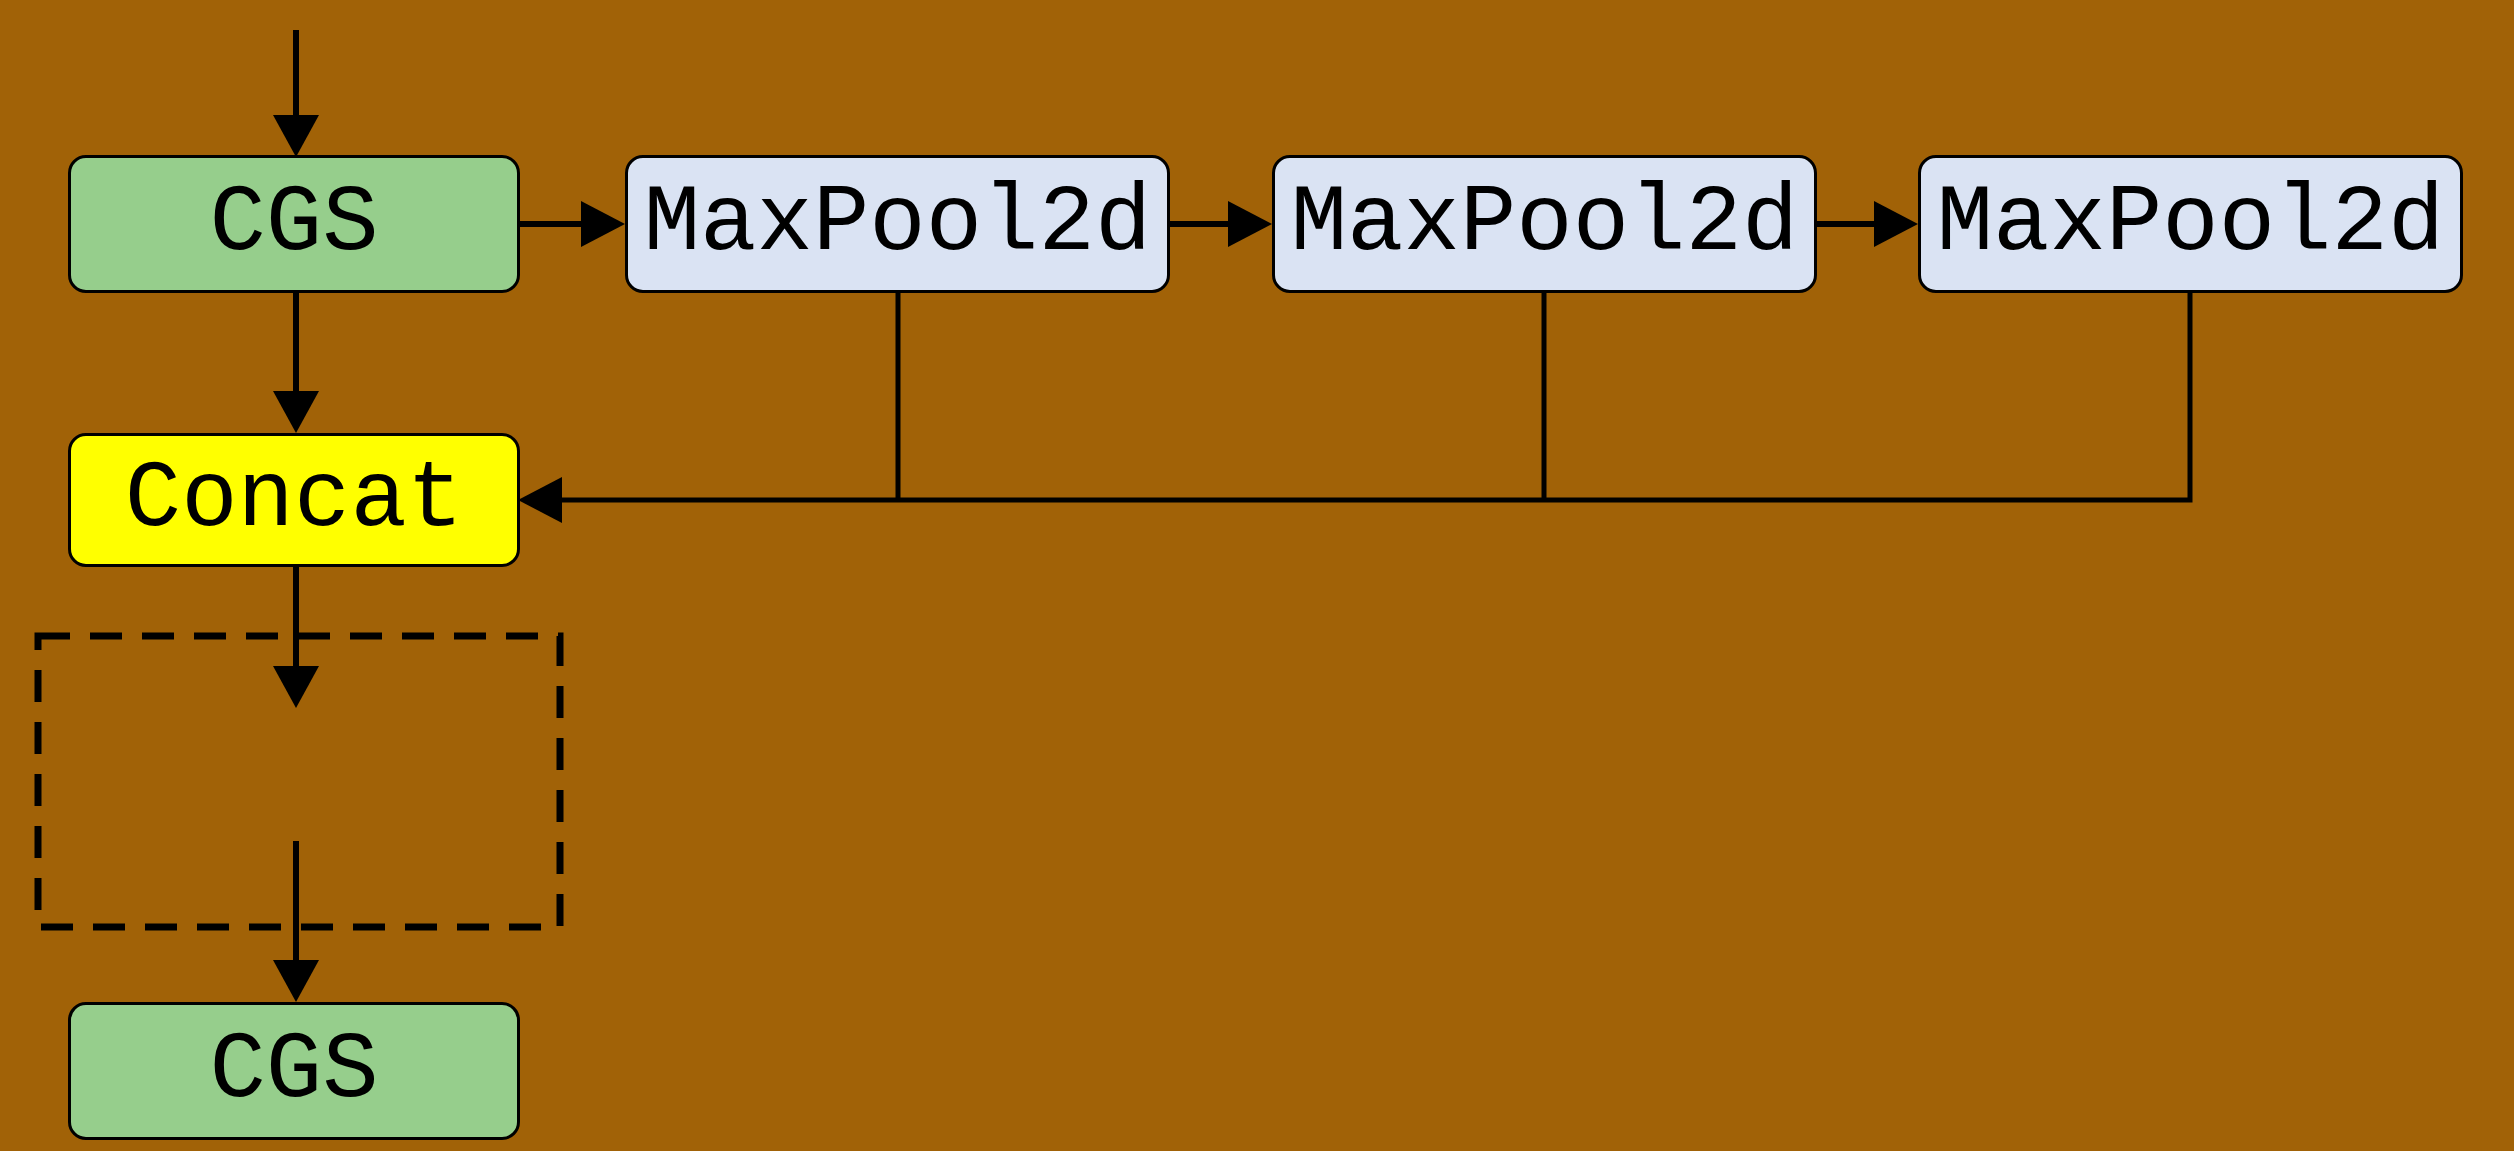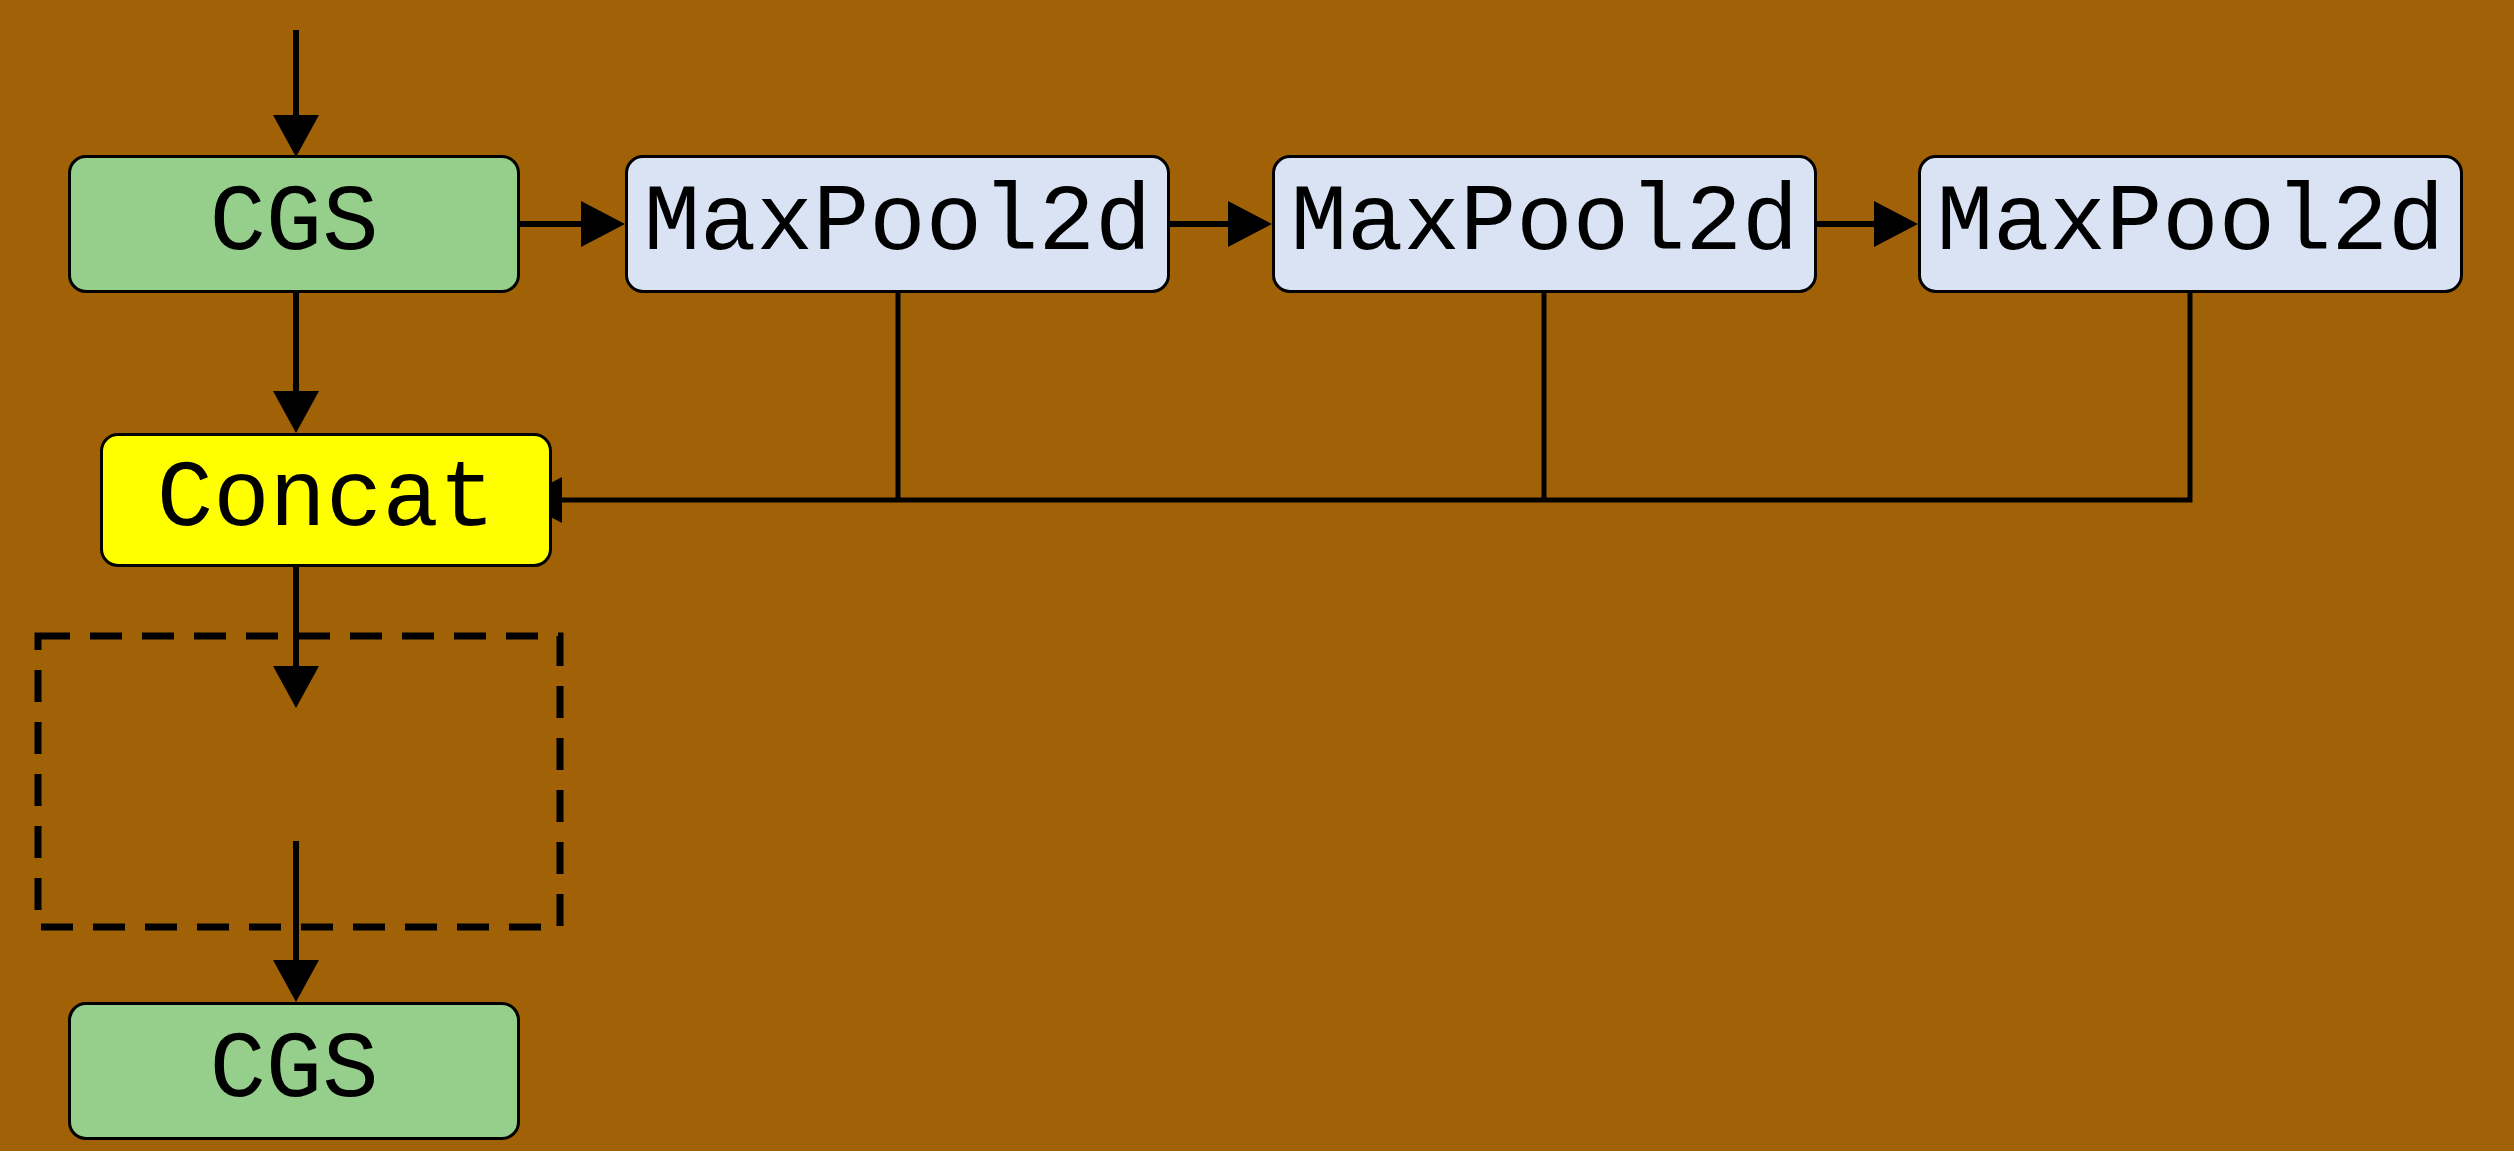--- a/index.html
+++ b/index.html
@@ -95,21 +95,21 @@
   </div>
 
   <div class="node node-maxpool-2" style="background-color: rgb(218, 227, 243);">
     <span>MaxPool2d</span>
   </div>
 
   <div class="node node-maxpool-3" style="background-color: rgb(218, 227, 243);">
     <span>MaxPool2d</span>
   </div>
 
-  <div class="node node-concat" style="background-color: rgb(255, 255, 0); margin-left: 32px;">
+  <div class="node node-concat" style="background-color: rgb(255, 255, 0);">
     <span>Concat</span>
   </div>
 
 
   <div class="node node-cgs-bottom" style="background-color: rgb(150, 206, 140);">
     <span>CGS</span>
   </div>
 
 </div>
 

